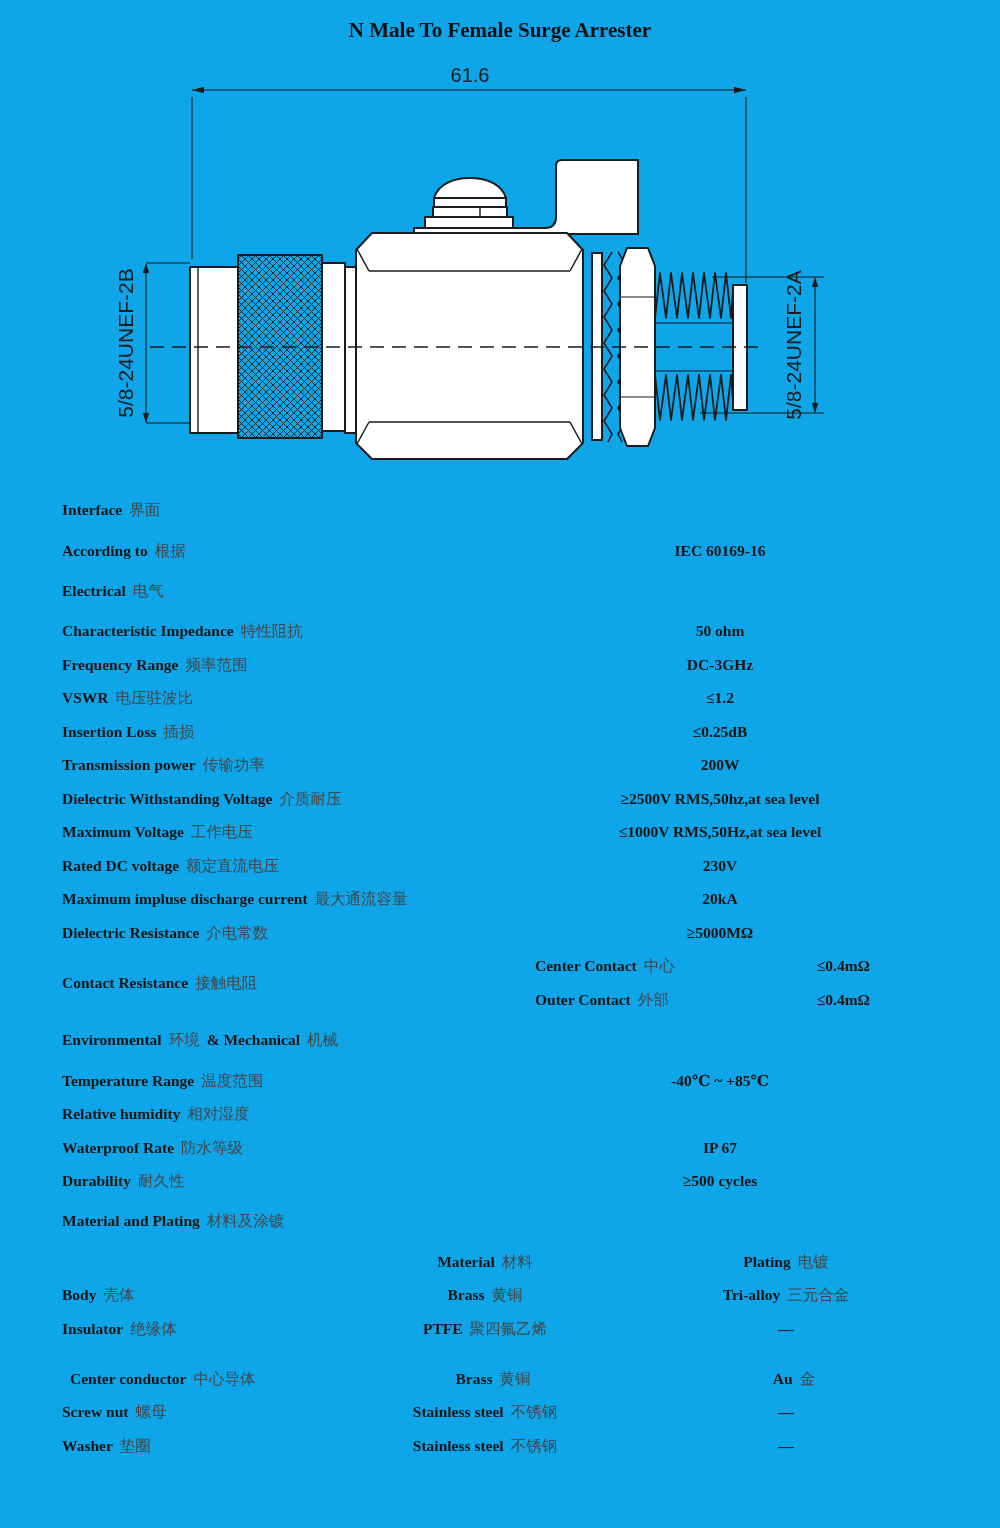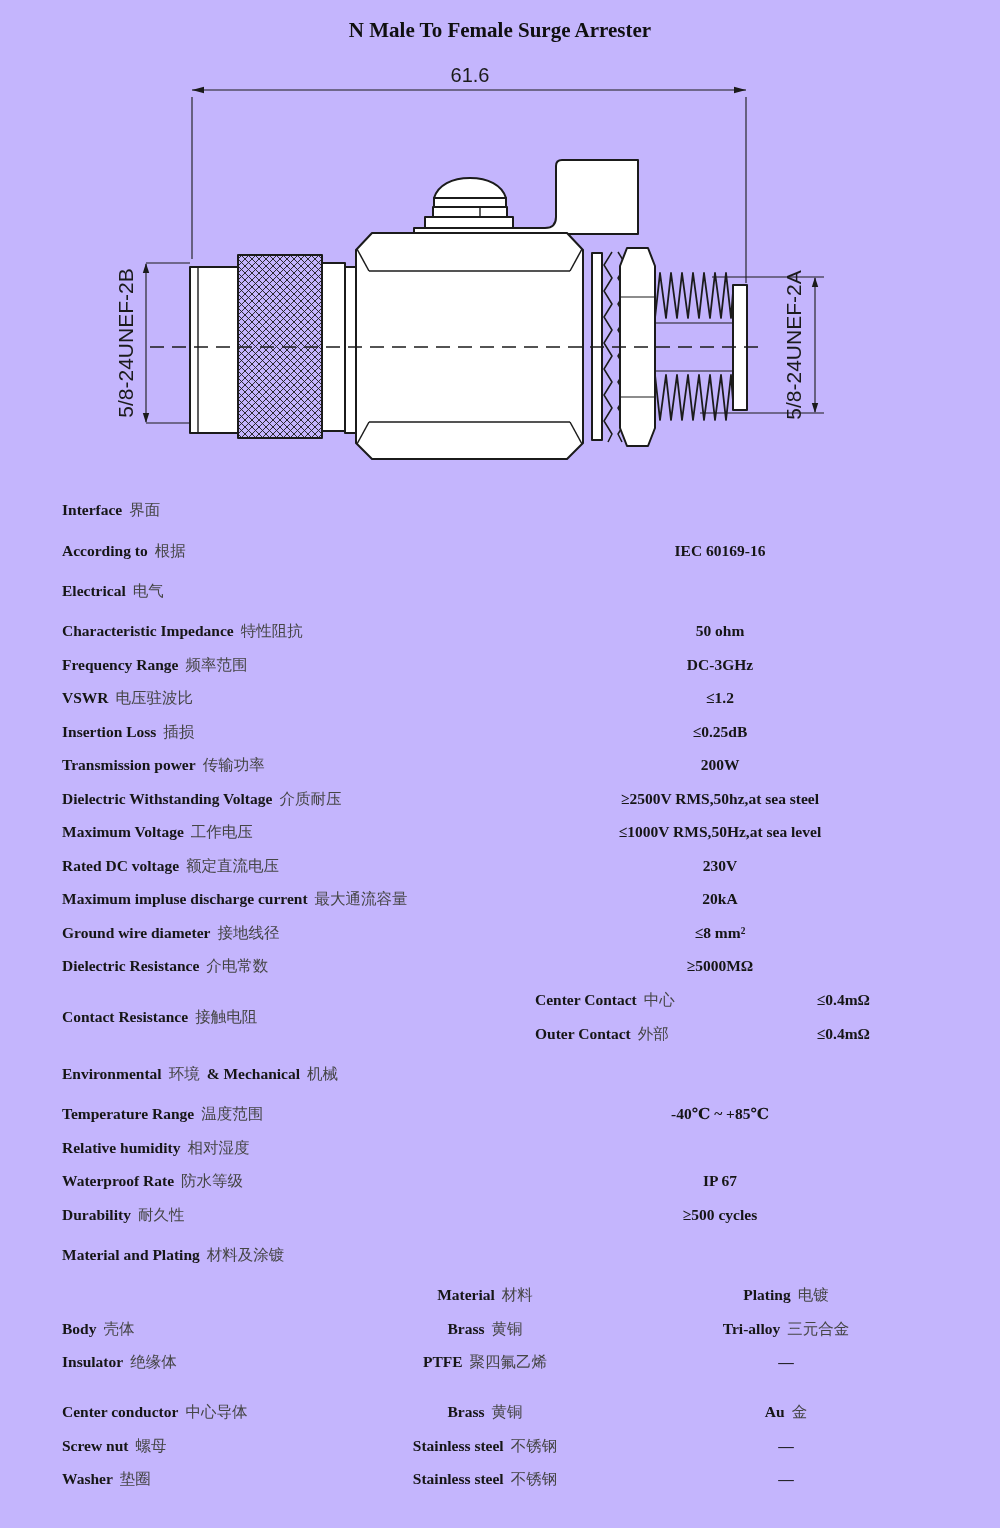--- a/index.html
+++ b/index.html
@@ -1,26 +1,26 @@
 <!DOCTYPE html>
 <html><head>
 <meta charset="utf-8">
 <style>
   html,body{margin:0;padding:0;background:#fff;}
-  .page{position:relative;width:1000px;height:1528px;background:#c4b5fd;overflow:hidden;
+  .page{position:relative;width:1000px;height:1528px;background:#0ea5e9;overflow:hidden;
         font-family:"Liberation Serif","DejaVu Serif",serif;color:#161616;}
   .title{position:absolute;top:18px;left:0;width:100%;text-align:center;
          font-size:21px;font-weight:bold;color:#101010;}
   .drawing{position:absolute;top:60px;left:0;}
   .specs{position:absolute;top:480px;left:0;width:1000px;display:flex;flex-direction:column;}
   .r{position:relative;flex:0 0 auto;height:20px;line-height:20px;margin-top:13.5px;
      padding-left:62px;font-size:15.5px;font-weight:bold;color:#161616;}
   .r.first{margin-top:6px;}
   .r.section{margin-top:20px;margin-bottom:7px;}
-  .r.group-break{margin-top:30px;}
+  .r.group-break{margin-top:30px;margin-left:8px;}
   .seg{white-space:pre;}
   .seg + .seg{margin-left:7px;}
   .seg.cn{font-weight:normal;color:#454545;}
   .val{position:absolute;left:450px;top:0;width:540px;text-align:center;}
   .r.contact{height:54px;}
   .lab-contact{position:absolute;left:62px;top:17px;}
   .sub{position:absolute;left:535px;height:20px;top:0;}
   .sub.s1{top:34px;}
   .sval{position:absolute;left:795px;width:75px;text-align:right;top:0;}
   .sval.s1{top:34px;}
@@ -119,25 +119,24 @@
 
   <div class="specs">
       <div class="r section first"><span class="seg en">Interface</span><span class="seg cn">界面</span></div>
       <div class="r row"><span class="seg en">According to</span><span class="seg cn">根据</span><div class="val">IEC 60169-16</div></div>
       <div class="r section"><span class="seg en">Electrical</span><span class="seg cn">电气</span></div>
       <div class="r row"><span class="seg en">Characteristic Impedance</span><span class="seg cn">特性阻抗</span><div class="val">50 ohm</div></div>
       <div class="r row"><span class="seg en">Frequency Range</span><span class="seg cn">频率范围</span><div class="val">DC-3GHz</div></div>
       <div class="r row"><span class="seg en">VSWR</span><span class="seg cn">电压驻波比</span><div class="val">≤1.2</div></div>
       <div class="r row"><span class="seg en">Insertion Loss</span><span class="seg cn">插损</span><div class="val">≤0.25dB</div></div>
       <div class="r row"><span class="seg en">Transmission power</span><span class="seg cn">传输功率</span><div class="val">200W</div></div>
-      <div class="r row"><span class="seg en">Dielectric Withstanding Voltage</span><span class="seg cn">介质耐压</span><div class="val">≥2500V RMS,50hz,at sea steel</div></div>
+      <div class="r row"><span class="seg en">Dielectric Withstanding Voltage</span><span class="seg cn">介质耐压</span><div class="val">≥2500V RMS,50hz,at sea level</div></div>
       <div class="r row"><span class="seg en">Maximum Voltage</span><span class="seg cn">工作电压</span><div class="val">≤1000V RMS,50Hz,at sea level</div></div>
       <div class="r row"><span class="seg en">Rated DC voltage</span><span class="seg cn">额定直流电压</span><div class="val">230V</div></div>
       <div class="r row"><span class="seg en">Maximum impluse discharge current</span><span class="seg cn">最大通流容量</span><div class="val">20kA</div></div>
-      <div class="r row"><span class="seg en">Ground wire diameter</span><span class="seg cn">接地线径</span><div class="val">≤8 mm²</div></div>
       <div class="r row"><span class="seg en">Dielectric Resistance</span><span class="seg cn">介电常数</span><div class="val">≥5000MΩ</div></div>
       <div class="r contact">
         <div class="lab-contact"><span class="seg en">Contact Resistance</span><span class="seg cn">接触电阻</span></div>
         <div class="sub s0"><span class="seg en">Center Contact</span><span class="seg cn">中心</span></div>
         <div class="sval s0">≤0.4mΩ</div>
         <div class="sub s1"><span class="seg en">Outer Contact</span><span class="seg cn">外部</span></div>
         <div class="sval s1">≤0.4mΩ</div>
       </div>
       <div class="r section"><span class="seg en">Environmental</span><span class="seg cn">环境</span><span class="seg en">&amp; Mechanical</span><span class="seg cn">机械</span></div>
       <div class="r row"><span class="seg en">Temperature Range</span><span class="seg cn">温度范围</span><div class="val">-40℃ ~ +85℃</div></div>

